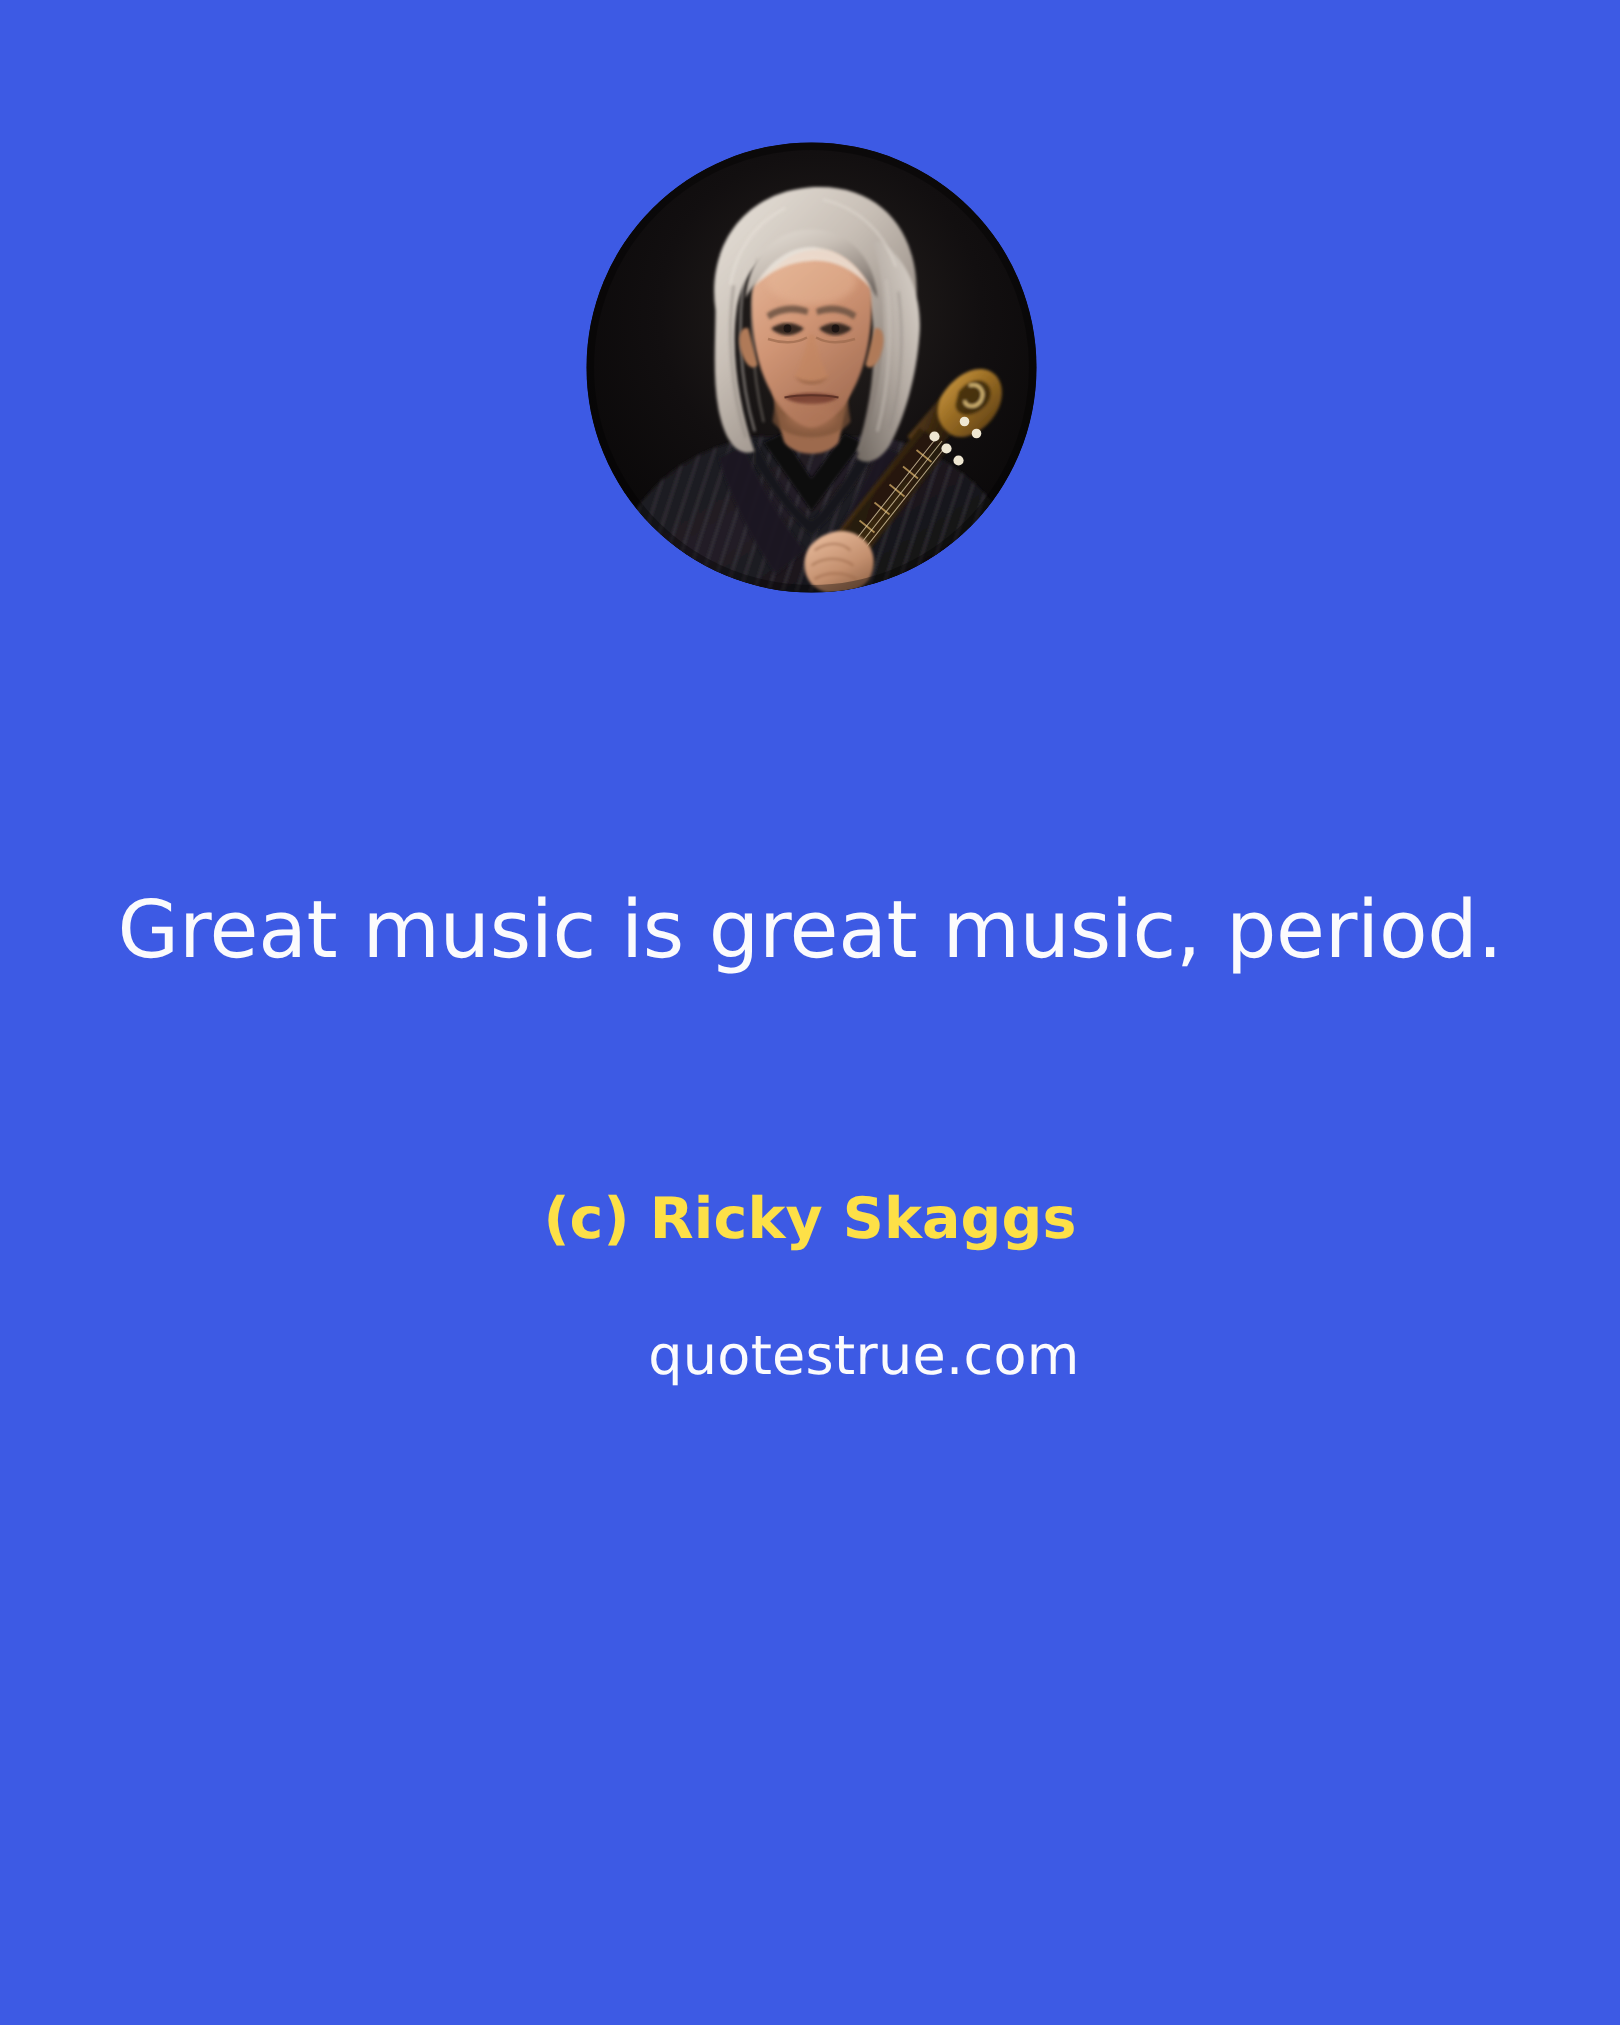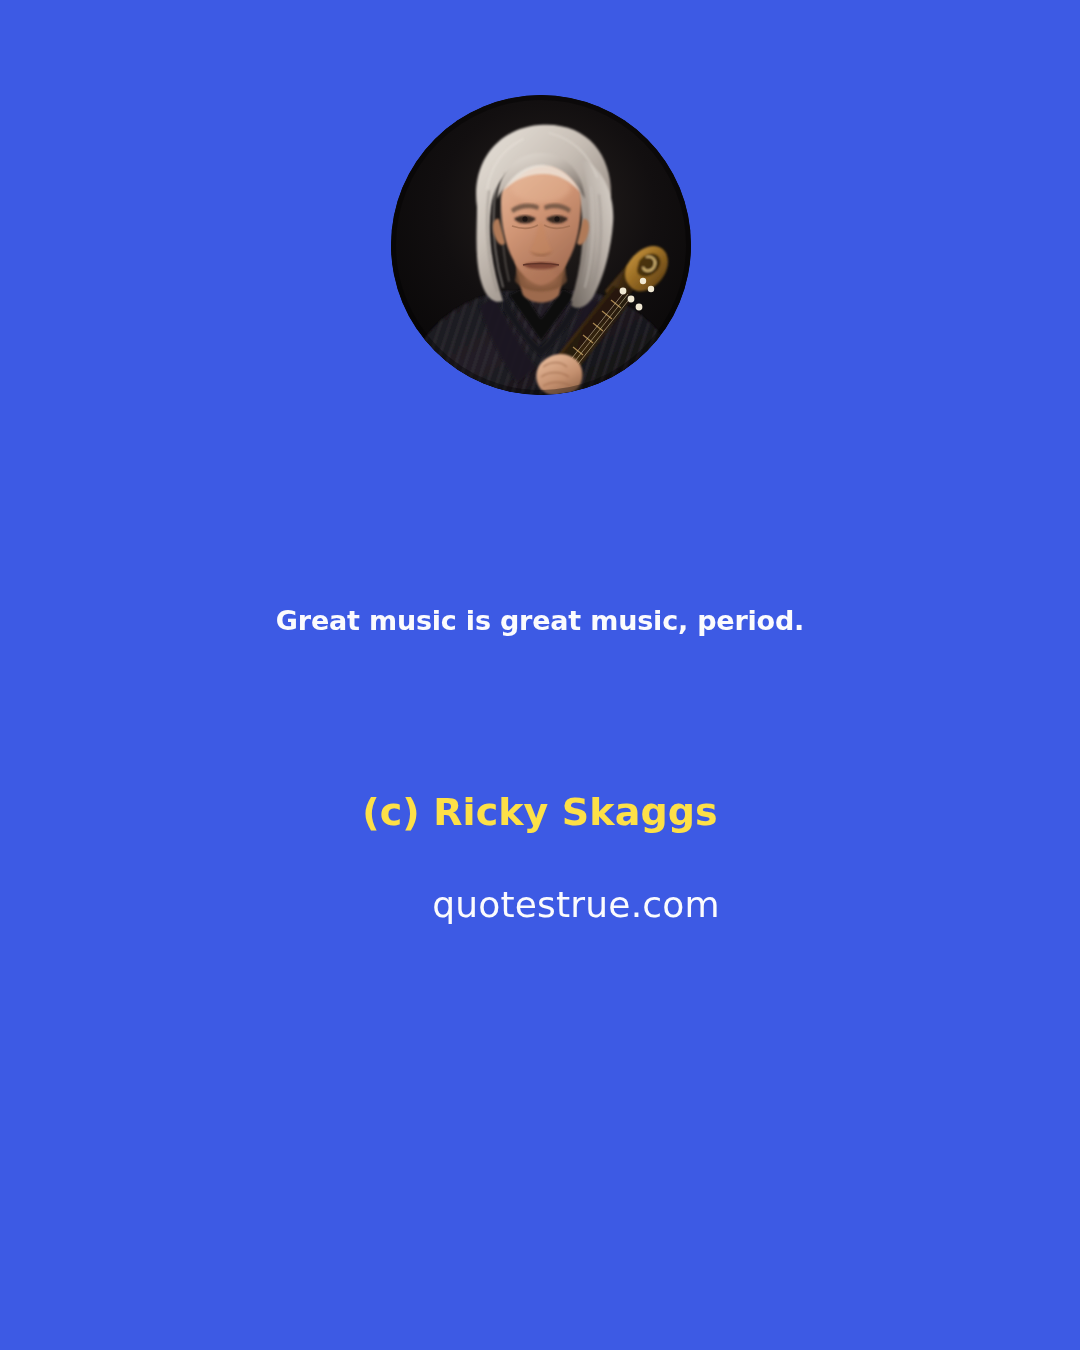--- a/index.html
+++ b/index.html
@@ -40,22 +40,22 @@
 
   
   .quote-text {
     position: absolute;
     left: 0;
     top: 589px;
     width: 1080px;
     text-align: center;
     color: #fbfbfd;
     font-family: "DejaVu Sans", sans-serif;
-    font-size: 27px;
-    font-weight: 700;
+    font-size: 53px;
+    font-weight: 400;
     letter-spacing: -0.2px;
     line-height: 64px;
     white-space: nowrap;
   }
 
   .author-text {
     position: absolute;
     left: 0;
     top: 785px;
     width: 1080px;

